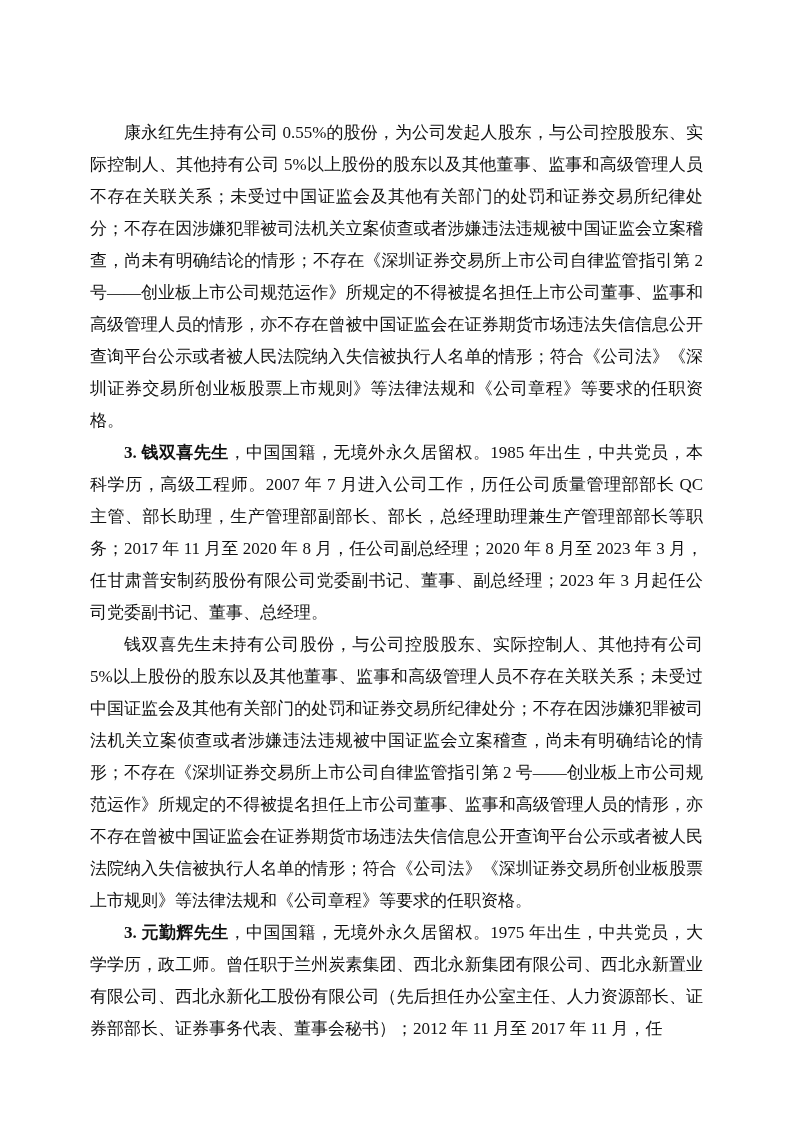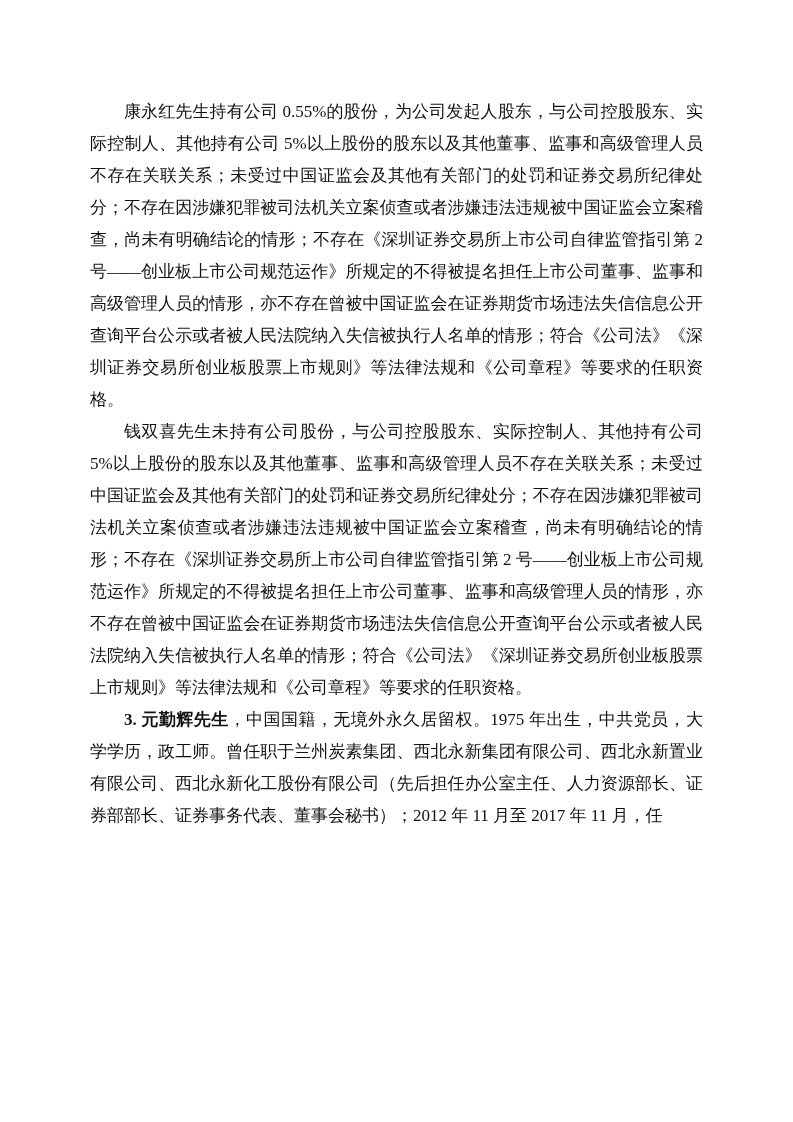--- a/index.html
+++ b/index.html
@@ -12,20 +12,21 @@
     height: 1122px;
     overflow: hidden;
     font-family: "Liberation Serif", "DejaVu Serif", serif;
   }
   .sheet {
     box-sizing: border-box;
     width: 793px;
     height: 1086px;
     background: #ffffff;
     padding: 96px 90px 40px 90px;
+    margin-top: 21px;
   }
   .para {
     margin: 0;
     padding: 0;
     width: 613px;
     color: #111111;
     font-size: 17px;
     line-height: 32px;
     text-align: justify;
     text-justify: inter-character;
@@ -36,18 +37,19 @@
     font-weight: bold;
   }
 </style>
 </head>
 <body>
 
 <div class="sheet">
 
   <p class="para"><span class="lead"></span><span>康永红先生持有公司 0.55%的股份，为公司发起人股东，与公司控股股东、实际控制人、其他持有公司 5%以上股份的股东以及其他董事、监事和高级管理人员不存在关联关系；未受过中国证监会及其他有关部门的处罚和证券交易所纪律处分；不存在因涉嫌犯罪被司法机关立案侦查或者涉嫌违法违规被中国证监会立案稽查，尚未有明确结论的情形；不存在《深圳证券交易所上市公司自律监管指引第 2 号——创业板上市公司规范运作》所规定的不得被提名担任上市公司董事、监事和高级管理人员的情形，亦不存在曾被中国证监会在证券期货市场违法失信信息公开查询平台公示或者被人民法院纳入失信被执行人名单的情形；符合《公司法》《深圳证券交易所创业板股票上市规则》等法律法规和《公司章程》等要求的任职资格。</span></p>
 
+  <p class="para"><span class="lead">3. 钱双喜先生</span><span>，中国国籍，无境外永久居留权。1985 年出生，中共党员，本科学历，高级工程师。2007 年 7 月进入公司工作，历任公司质量管理部部长 QC 主管、部长助理，生产管理部副部长、部长，总经理助理兼生产管理部部长等职务；2017 年 11 月至 2020 年 8 月，任公司副总经理；2020 年 8 月至 2023 年 3 月，任甘肃普安制药股份有限公司党委副书记、董事、副总经理；2023 年 3 月起任公司党委副书记、董事、总经理。</span></p>
 
   <p class="para"><span class="lead"></span><span>钱双喜先生未持有公司股份，与公司控股股东、实际控制人、其他持有公司5%以上股份的股东以及其他董事、监事和高级管理人员不存在关联关系；未受过中国证监会及其他有关部门的处罚和证券交易所纪律处分；不存在因涉嫌犯罪被司法机关立案侦查或者涉嫌违法违规被中国证监会立案稽查，尚未有明确结论的情形；不存在《深圳证券交易所上市公司自律监管指引第 2 号——创业板上市公司规范运作》所规定的不得被提名担任上市公司董事、监事和高级管理人员的情形，亦不存在曾被中国证监会在证券期货市场违法失信信息公开查询平台公示或者被人民法院纳入失信被执行人名单的情形；符合《公司法》《深圳证券交易所创业板股票上市规则》等法律法规和《公司章程》等要求的任职资格。</span></p>
 
   <p class="para"><span class="lead">3. 元勤辉先生</span><span>，中国国籍，无境外永久居留权。1975 年出生，中共党员，大学学历，政工师。曾任职于兰州炭素集团、西北永新集团有限公司、西北永新置业有限公司、西北永新化工股份有限公司（先后担任办公室主任、人力资源部长、证券部部长、证券事务代表、董事会秘书）；2012 年 11 月至 2017 年 11 月，任</span></p>
 
 </div>
 
 </body></html>

